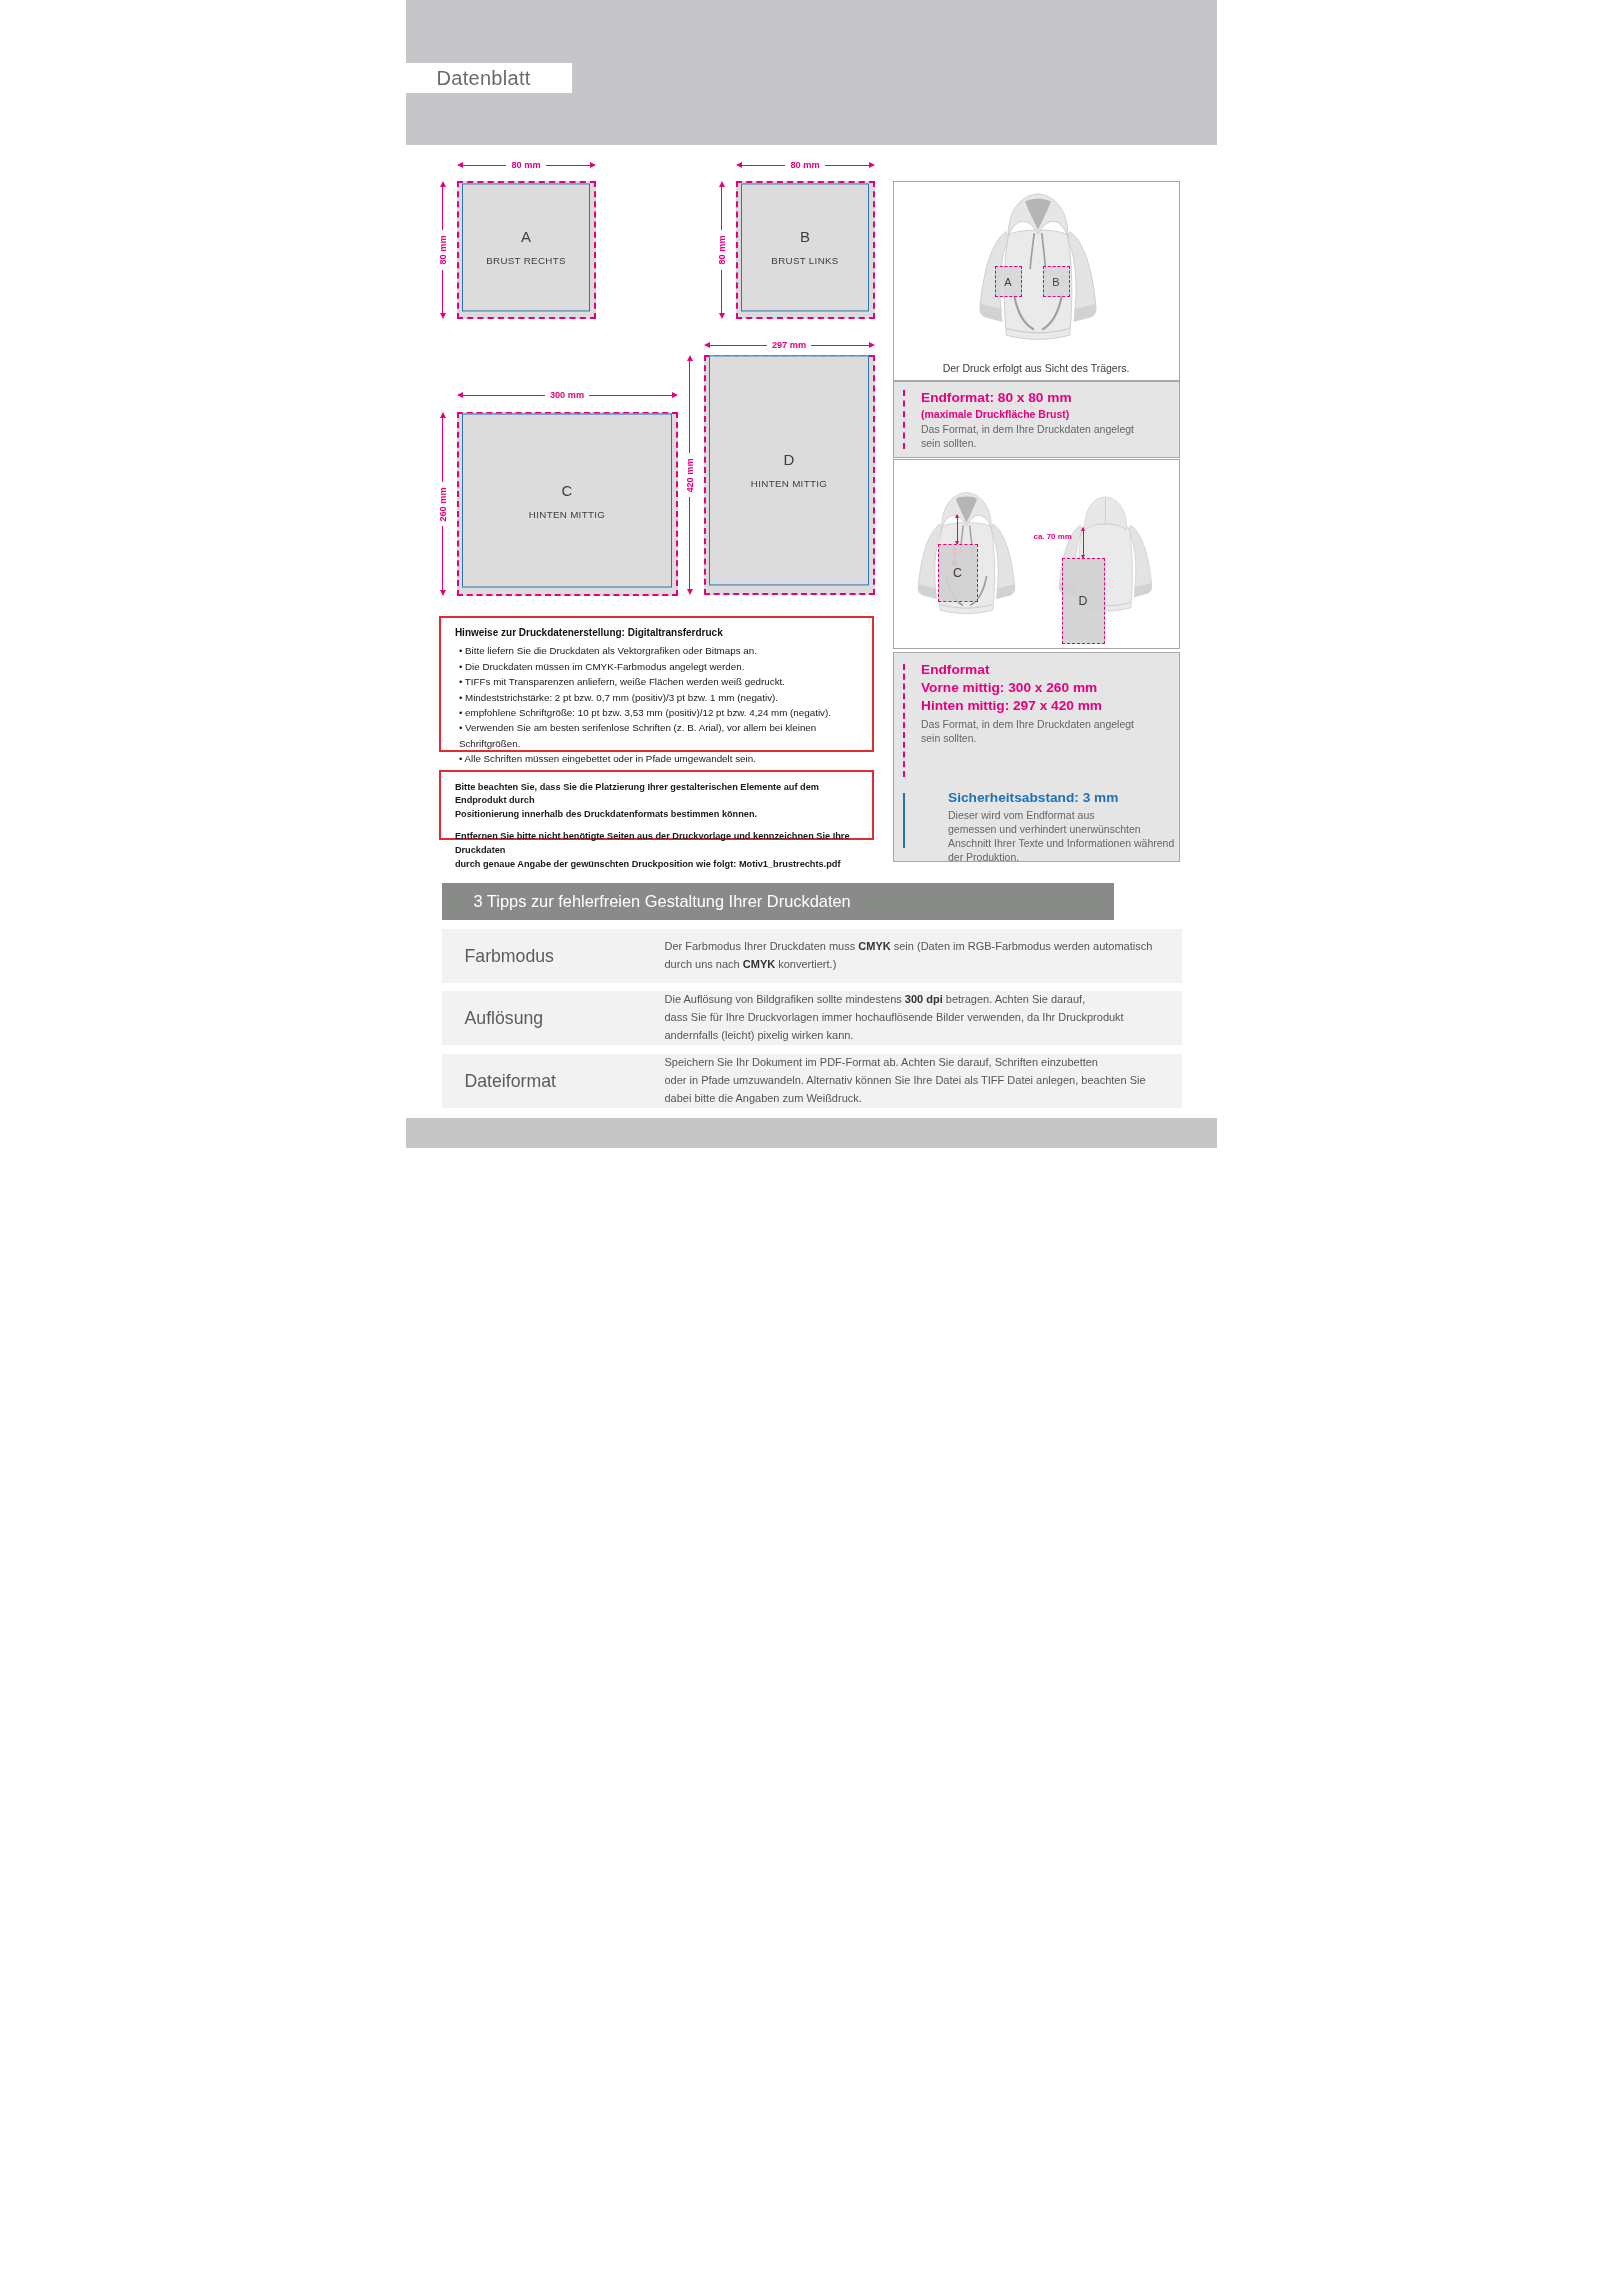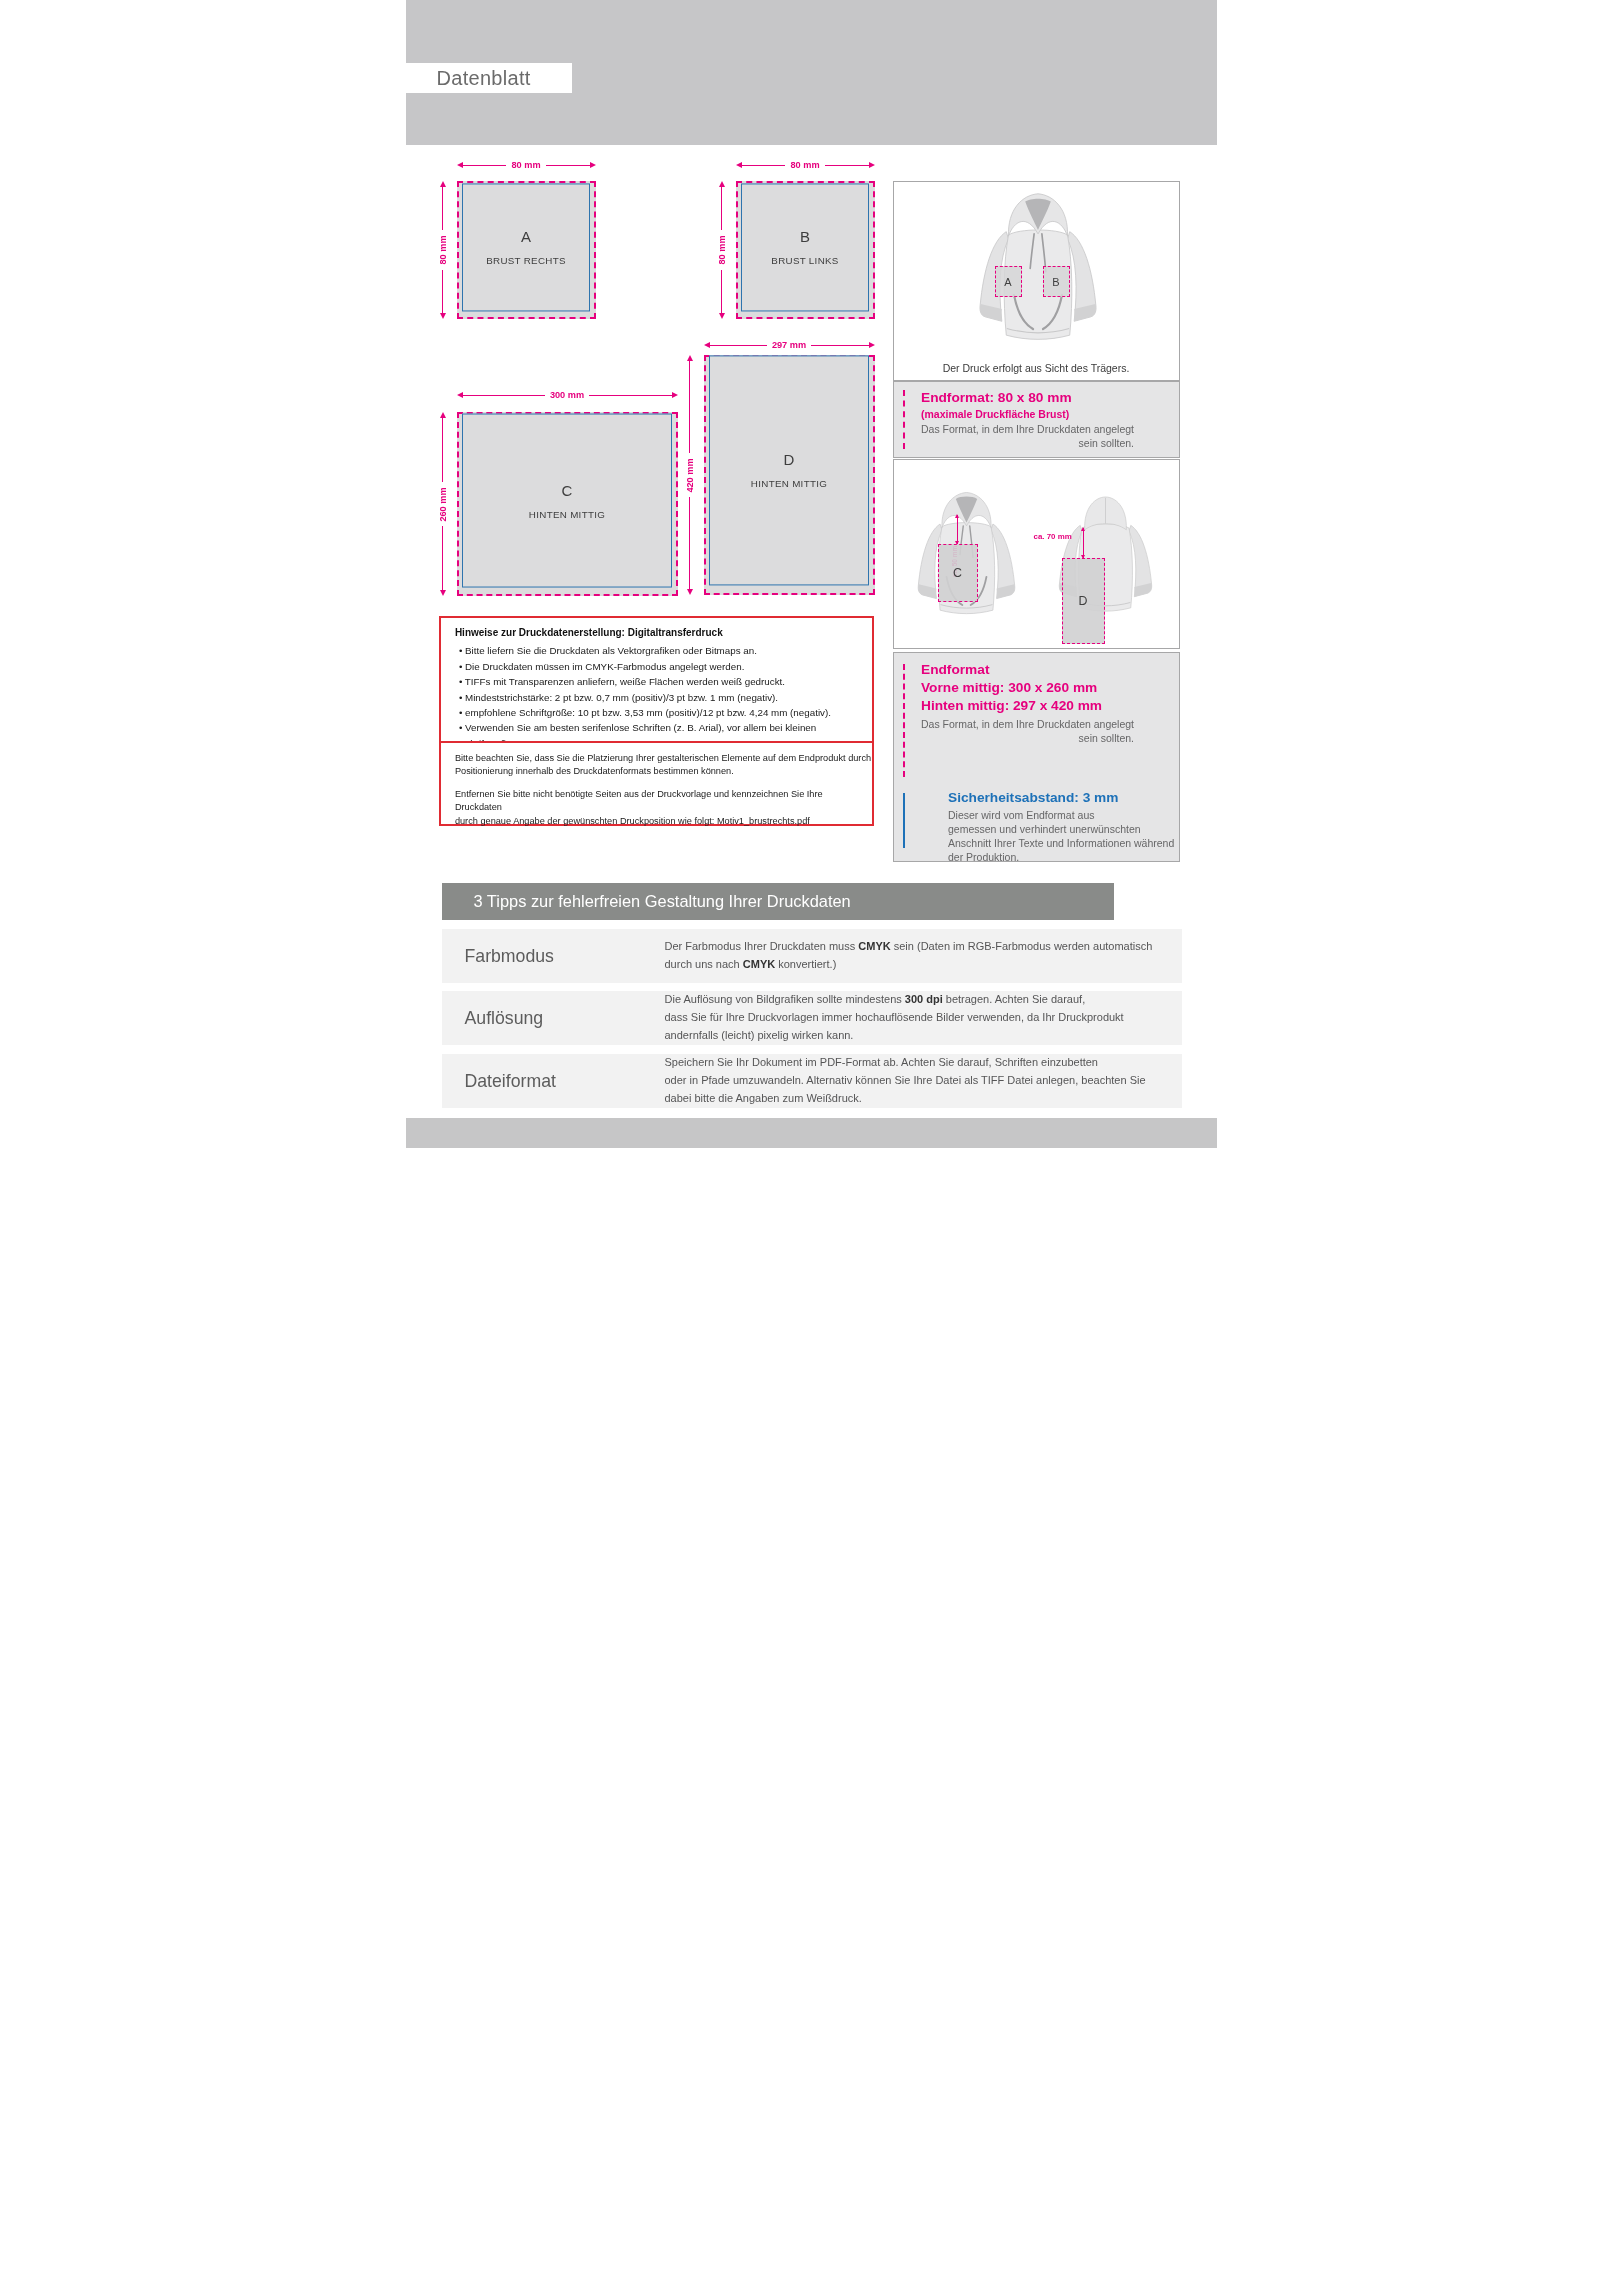--- a/index.html
+++ b/index.html
@@ -34,21 +34,21 @@
   
   .panel {position:absolute; background:#ffffff; border:1.3px solid #a7a7a8; box-sizing:border-box;}
   .gpanel {position:absolute; background:#e5e5e6; border:1.3px solid #a7a7a8; box-sizing:border-box;}
   .caption {position:absolute; left:0; right:0; bottom:5.9px; text-align:center; font-size:10.5px; color:#3a3a3a;}
   .minibox {position:absolute; border:1.3px dashed #e6007e; background:rgba(214,214,215,0.85); display:flex; align-items:center; justify-content:center; box-sizing:border-box;}
   .minibox span {font-size:11px; color:#3f3f3f;}
   .dashline-m {position:absolute; width:0; border-left:2px dashed #e6007e;}
   .solidline-b {position:absolute; width:2.6px; background:#1d71b8;}
   .ef-title {font-size:13.7px; font-weight:700; color:#e6007e; line-height:1.3;}
   .ef-sub {font-size:10.5px; font-weight:700; color:#e6007e; margin-top:1.3px;}
-  .ef-body {font-size:10.5px; color:#666667; line-height:1.35; margin-top:2.6px; white-space:pre-line;text-align:right;}
+  .ef-body {font-size:10.5px; color:#666667; line-height:1.35; margin-top:2.6px; white-space:pre-line;}
   .sb-title {font-size:13.7px; font-weight:700; color:#1d71b8;}
   .sb-body {font-size:10.5px; color:#666667; line-height:1.35; margin-top:2.6px; white-space:pre-line;}
   .minidim {position:absolute;}
   .minidim .vline {position:absolute; left:50%; top:0; bottom:0; width:1.3px; margin-left:-0.7px; background:#e6007e;}
   .minidim .vline::before {content:""; position:absolute; top:-0.7px; left:-2px; border-left:2.6px solid transparent; border-right:2.6px solid transparent; border-bottom:4.6px solid #e6007e;}
   .minidim .vline::after {content:""; position:absolute; bottom:-0.7px; left:-2px; border-left:2.6px solid transparent; border-right:2.6px solid transparent; border-top:4.6px solid #e6007e;}
   .minidim .vlbl {position:absolute; right:5.2px; top:50%; transform:translateY(-50%) ; writing-mode:vertical-rl; rotate:180deg; font-size:6.5px; font-weight:700; color:#e6007e; white-space:nowrap;}
   .hlbl {position:absolute; font-size:7.9px; font-weight:700; color:#e6007e; white-space:nowrap;}
 
   
@@ -247,21 +247,21 @@
       <div class="bullet">Bitte liefern Sie die Druckdaten als Vektorgrafiken oder Bitmaps an.</div>
       <div class="bullet">Die Druckdaten müssen im CMYK-Farbmodus angelegt werden.</div>
       <div class="bullet">TIFFs mit Transparenzen anliefern, weiße Flächen werden weiß gedruckt.</div>
       <div class="bullet">Mindeststrichstärke: 2 pt bzw. 0,7 mm (positiv)/3 pt bzw. 1 mm (negativ).</div>
       <div class="bullet">empfohlene Schriftgröße: 10 pt bzw. 3,53 mm (positiv)/12 pt bzw. 4,24 mm (negativ).</div>
       <div class="bullet">Verwenden Sie am besten serifenlose Schriften (z. B. Arial), vor allem bei kleinen Schriftgrößen.</div>
       <div class="bullet">Alle Schriften müssen eingebettet oder in Pfade umgewandelt sein.</div>
     </div>
   </div>
 
-  <div class="redbox" style="left:33px; top:741px; width:435px; height:85px; padding:8.5px 0 0 14.4px;">
+  <div class="redbox" style="left:33px; top:770px; width:435px; height:70px; padding:8.5px 0 0 14.4px;font-weight:bold;">
     <div class="para">Bitte beachten Sie, dass Sie die Platzierung Ihrer gestalterischen Elemente auf dem Endprodukt durch
 Positionierung innerhalb des Druckdatenformats bestimmen können.</div>
     <div class="para" style="margin-top:8.5px;">Entfernen Sie bitte nicht benötigte Seiten aus der Druckvorlage und kennzeichnen Sie Ihre Druckdaten
 durch genaue Angabe der gewünschten Druckposition wie folgt: Motiv1_brustrechts.pdf</div>
   </div>
 
   <div class="tipps-bar" style="left:36px; top:883px; width:672px; height:37px;padding-left:32px;">
     <span>3 Tipps zur fehlerfreien Gestaltung Ihrer Druckdaten</span>
   </div>
 

